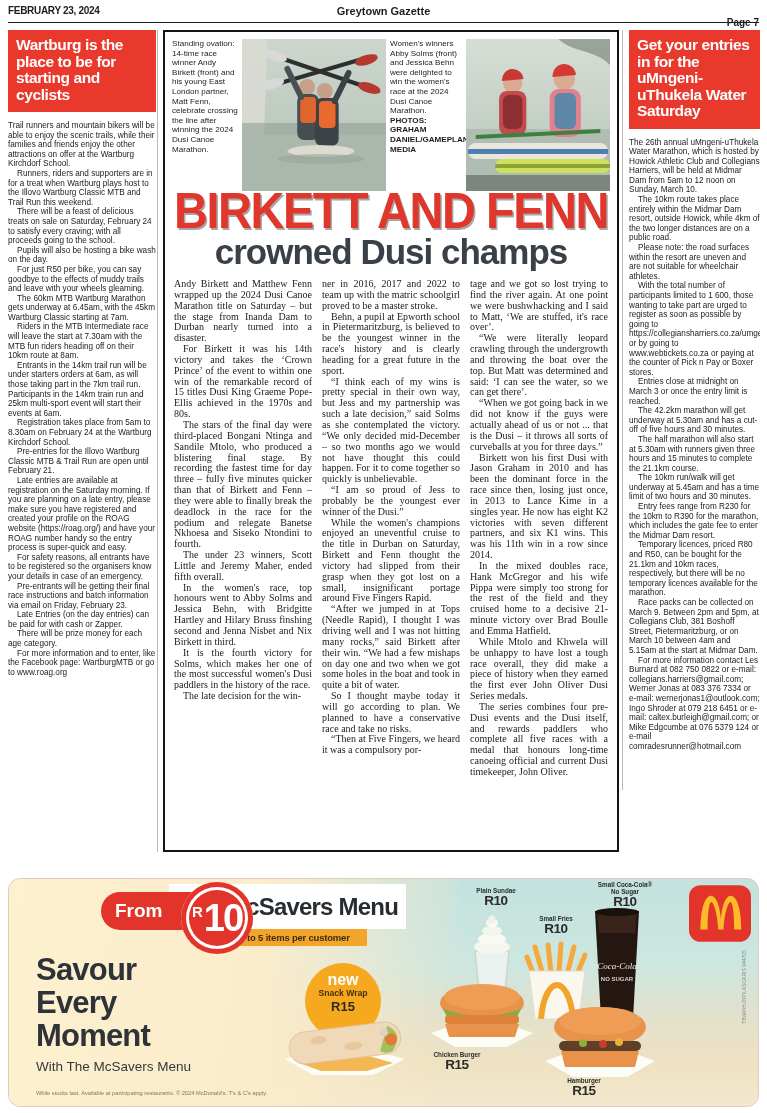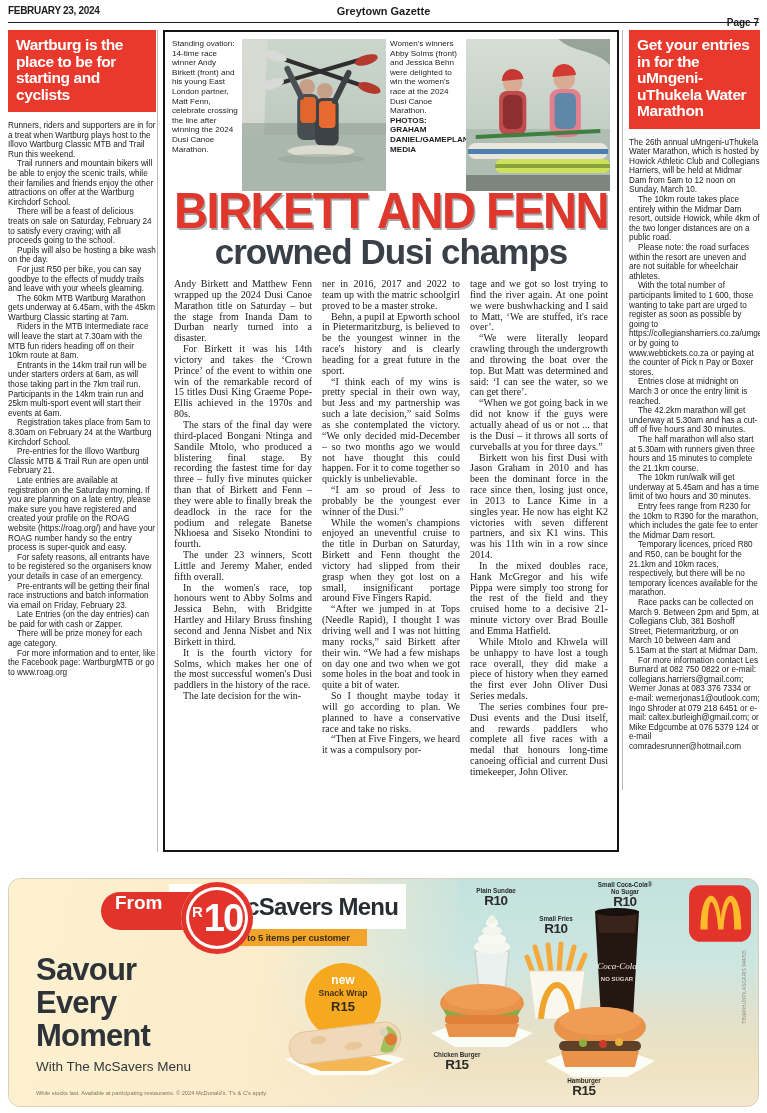--- a/index.html
+++ b/index.html
@@ -80,21 +80,21 @@
     position:absolute; left:0; top:0; width:60%; height:100%;
     background:linear-gradient(100deg,#fdf1d0 0%,#fbeccb 55%,rgba(251,236,203,0) 96%);
   }
   .menu-panel {
     position:absolute; left:160px; top:5px; width:237px; height:45px; background:#fff;
     display:flex; align-items:center; justify-content:flex-end; padding-right:8px; z-index:1;
   }
   .menu-panel .menu-title { font-size:24px; font-weight:800; letter-spacing:-0.8px; color:#272d31; }
   .from-pill {
     position:absolute; left:92px; top:13px; width:110px; height:38px; border-radius:20px;
-    background:#e2342a; color:#fff; display:flex; z-index:2;
+    background:#e2342a; color:#fff; display:flex; align-items:center; z-index:2;
     padding-left:14px; font-size:19px; font-weight:800;
   }
   .r10-circle {
     position:absolute; left:172px; top:3px; width:72px; height:72px; border-radius:50%;
     background:#e2342a; z-index:3;
     box-shadow:inset 0 0 0 5px #e2342a, inset 0 0 0 8px #ffffff;
     display:flex; align-items:center; justify-content:center; color:#fff;
   }
   .r10-circle .cur { font-size:15px; font-weight:800; margin-top:-14px; margin-right:1px; }
   .r10-circle .amt { font-size:38px; font-weight:800; letter-spacing:-2px; }
@@ -105,21 +105,21 @@
   }
   .tagline { position:absolute; left:27px; top:74px; font-size:31px; line-height:33px; font-weight:800; color:#2d3338; letter-spacing:-0.8px; }
   .subtagline { position:absolute; left:27px; top:180px; font-size:13.5px; color:#33383c; }
   .fine-print { position:absolute; left:27px; top:211px; font-size:5.7px; color:#7d7567; }
   .agency { position:absolute; right:-36px; top:105px; font-size:5px; color:#8b8b83; transform:rotate(-90deg); transform-origin:center; width:100px; text-align:center; }
 
   .new-circle {
     position:absolute; left:296px; top:84px; width:76px; height:76px; border-radius:50%;
     background:#f6a81f; text-align:center; z-index:1;
   }
-  .new-circle .new-word { display:block; margin-top:9px; font-size:12px; line-height:16px; font-weight:800; color:#fff; }
+  .new-circle .new-word { display:block; margin-top:9px; font-size:16px; line-height:16px; font-weight:800; color:#fff; }
   .new-circle .new-item { display:block; font-size:8.6px; font-weight:800; color:#42300f; }
   .new-circle .new-price { display:block; font-size:13px; font-weight:800; color:#2f2a20; margin-top:1px; }
 
   .prod-label { position:absolute; text-align:center; color:#2b2b2b; z-index:2; }
   .prod-label .pname { font-size:6.3px; font-weight:700; line-height:7.2px; }
   .prod-label .pprice { font-size:13.5px; font-weight:800; letter-spacing:-0.5px; line-height:14px; }
   .ad .art { position:absolute; z-index:1; }
   .mcd-logo { position:absolute; left:680px; top:6px; width:62px; height:57px; z-index:2; }
 </style>
 </head>
@@ -132,22 +132,22 @@
     <span class="title">Greytown Gazette</span>
     <span class="pageno">Page 7</span>
   </div>
   <div class="mast-rule"></div>
   <div class="vrule v1"></div>
   <div class="vrule v2"></div>
 
   <div class="side-col left-col">
     <div class="red-box">Wartburg is the place to be for starting and cyclists</div>
     <div class="col-text">
+      <p>Trail runners and mountain bikers will be able to enjoy the scenic trails, while their families and friends enjoy the other attractions on offer at the Wartburg Kirchdorf School.</p>
       <p>Runners, riders and supporters are in for a treat when Wartburg plays host to the Illovo Wartburg Classic MTB and Trail Run this weekend.</p>
-      <p>Trail runners and mountain bikers will be able to enjoy the scenic trails, while their families and friends enjoy the other attractions on offer at the Wartburg Kirchdorf School.</p>
       <p>There will be a feast of delicious treats on sale on Saturday, February 24 to satisfy every craving; with all proceeds going to the school.</p>
       <p>Pupils will also be hosting a bike wash on the day.</p>
       <p>For just R50 per bike, you can say goodbye to the effects of muddy trails and leave with your wheels gleaming.</p>
       <p>The 60km MTB Wartburg Marathon gets underway at 6.45am, with the 45km Wartburg Classic starting at 7am.</p>
       <p>Riders in the MTB Intermediate race will leave the start at 7.30am with the MTB fun riders heading off on their 10km route at 8am.</p>
       <p>Entrants in the 14km trail run will be under starters orders at 6am, as will those taking part in the 7km trail run. Participants in the 14km train run and 25km multi-sport event will start their events at 6am.</p>
       <p>Registration takes place from 5am to 8.30am on February 24 at the Wartburg Kirchdorf School.</p>
       <p>Pre-entries for the Illovo Wartburg Classic MTB &amp; Trail Run are open until February 21.</p>
       <p>Late entries are available at registration on the Saturday morning. If you are planning on a late entry, please make sure you have registered and created your profile on the ROAG website (https://roag.org/) and have your ROAG number handy so the entry process is super-quick and easy.</p>
       <p>For safety reasons, all entrants have to be registered so the organisers know your details in case of an emergency.</p>
@@ -254,21 +254,21 @@
         <p>“When we got going back in we did not know if the guys were actually ahead of us or not ... that is the Dusi – it throws all sorts of curveballs at you for three days.”</p>
         <p>Birkett won his first Dusi with Jason Graham in 2010 and has been the dominant force in the race since then, losing just once, in 2013 to Lance Kime in a singles year. He now has eight K2 victories with seven different partners, and six K1 wins. This was his 11th win in a row since 2014.</p>
         <p>In the mixed doubles race, Hank McGregor and his wife Pippa were simply too strong for the rest of the field and they cruised home to a decisive 21-minute victory over Brad Boulle and Emma Hatfield.</p>
         <p>While Mtolo and Khwela will be unhappy to have lost a tough race overall, they did make a piece of history when they earned the first ever John Oliver Dusi Series medals.</p>
         <p>The series combines four pre-Dusi events and the Dusi itself, and rewards paddlers who complete all five races with a medal that honours long-time canoeing official and current Dusi timekeeper, John Oliver.</p>
       </div>
     </div>
   </div>
 
   <div class="side-col right-col">
-    <div class="red-box">Get your entries in for the uMngeni-uThukela Water Marathon</div>
+    <div class="red-box">Get your entries in for the uMngeni-uThukela Water Saturday</div>
     <div class="col-text">
       <p>The 26th annual uMngeni-uThukela Water Marathon, which is hosted by Howick Athletic Club and Collegians Harriers, will be held at Midmar Dam from 5am to 12 noon on Sunday, March 10.</p>
       <p>The 10km route takes place entirely within the Midmar Dam resort, outside Howick, while 4km of the two longer distances are on a public road.</p>
       <p>Please note: the road surfaces within the resort are uneven and are not suitable for wheelchair athletes.</p>
       <p>With the total number of participants limited to 1 600, those wanting to take part are urged to register as soon as possible by going to https://collegiansharriers.co.za/umgeni.htm or by going to www.webtickets.co.za or paying at the counter of Pick n Pay or Boxer stores.</p>
       <p>Entries close at midnight on March 3 or once the entry limit is reached.</p>
       <p>The 42.2km marathon will get underway at 5.30am and has a cut-off of five hours and 30 minutes.</p>
       <p>The half marathon will also start at 5.30am with runners given three hours and 15 minutes to complete the 21.1km course.</p>
       <p>The 10km run/walk will get underway at 5.45am and has a time limit of two hours and 30 minutes.</p>
       <p>Entry fees range from R230 for the 10km to R390 for the marathon, which includes the gate fee to enter the Midmar Dam resort.</p>

